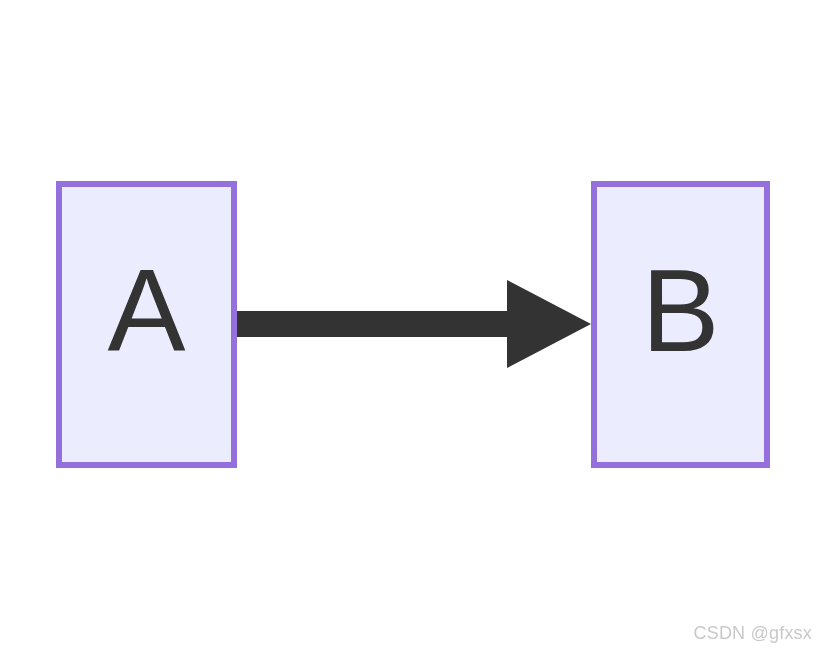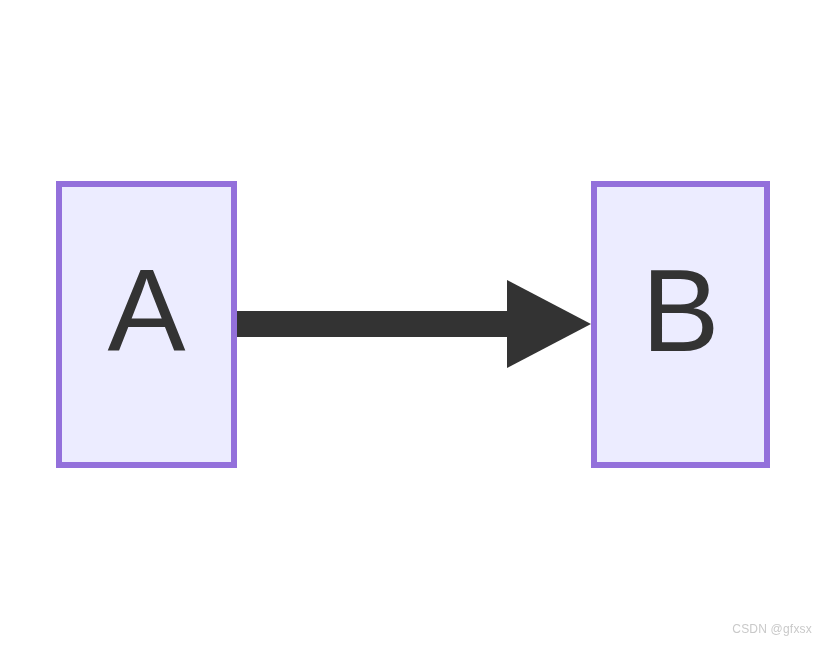--- a/index.html
+++ b/index.html
@@ -49,22 +49,22 @@
     top: 280px;
     width: 0;
     height: 0;
     border-top: 44px solid transparent;
     border-bottom: 44px solid transparent;
     border-left: 84px solid var(--edge, #333333);
   }
   .watermark {
     position: absolute;
     right: 12px;
-    bottom: 13px;
-    font-size: 12px;
+    bottom: 5px;
+    font-size: 18px;
     color: var(--watermark, #C9C9C9);
     letter-spacing: 0.2px;
   }
 </style>
 </head>
 <body>
 
 <div class="canvas">
 
   <div class="node node-a">

